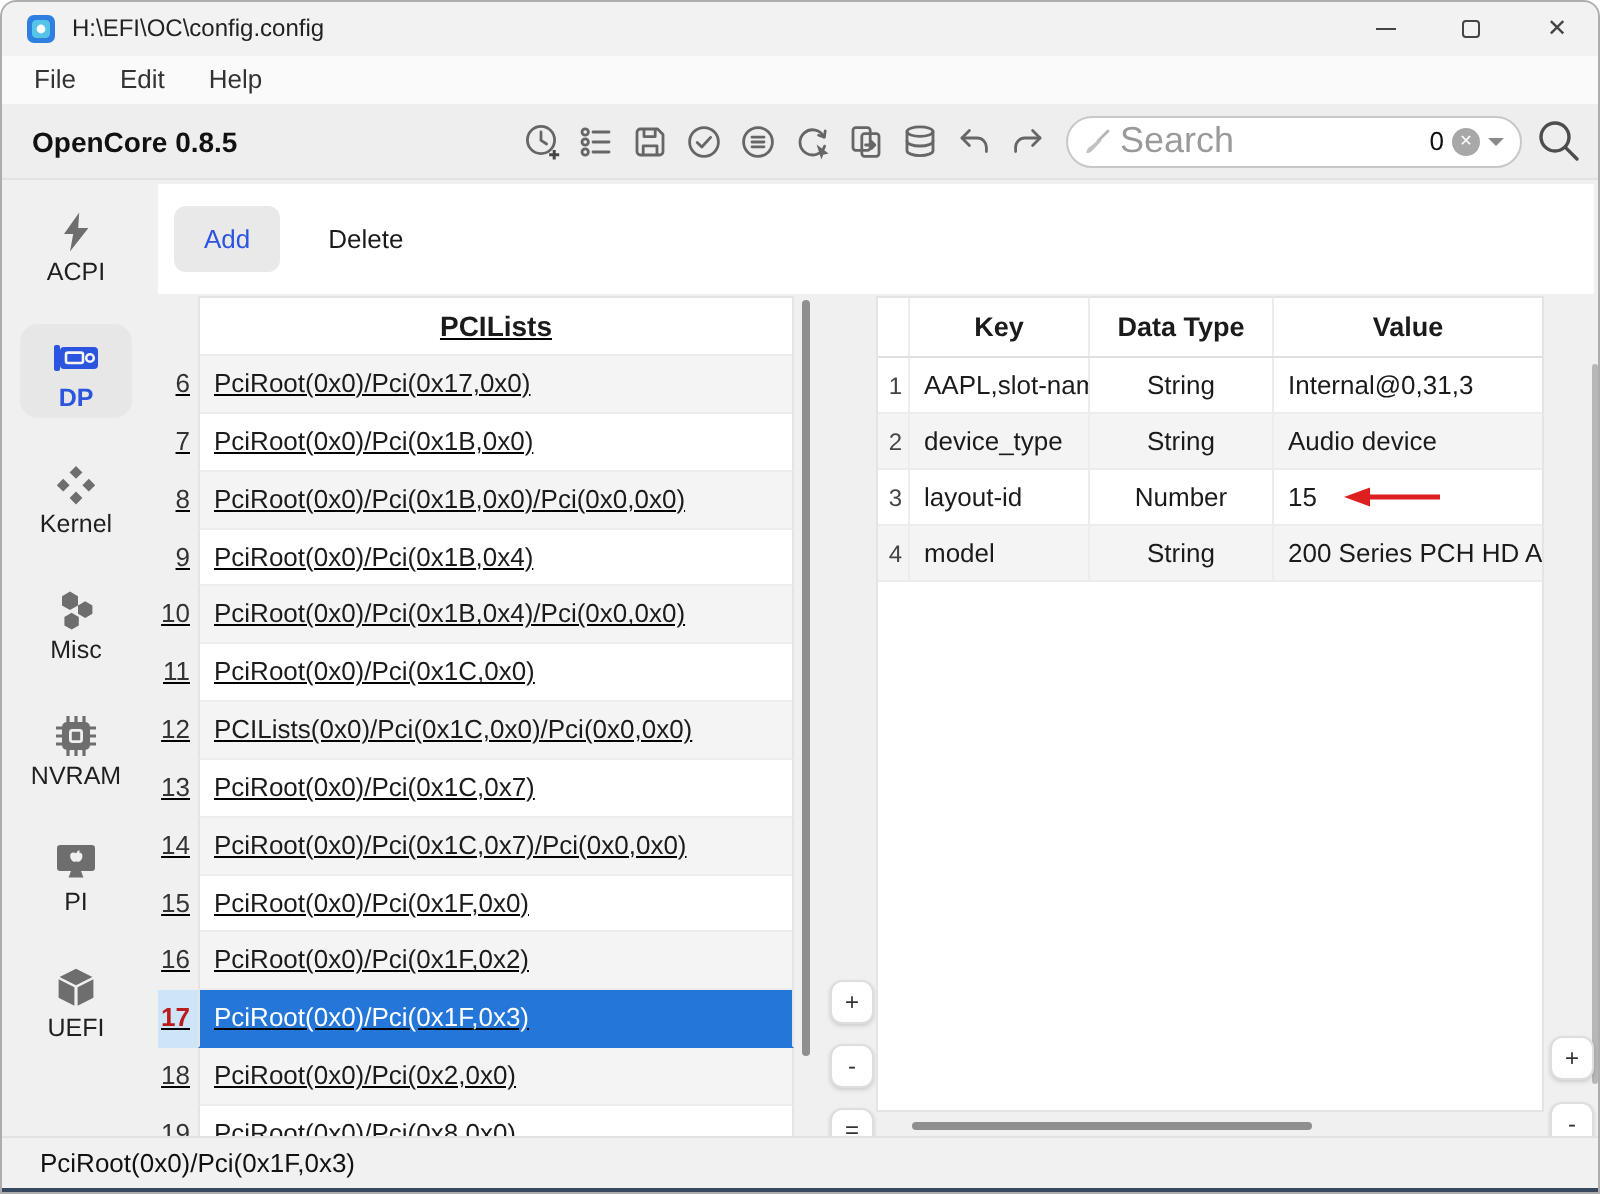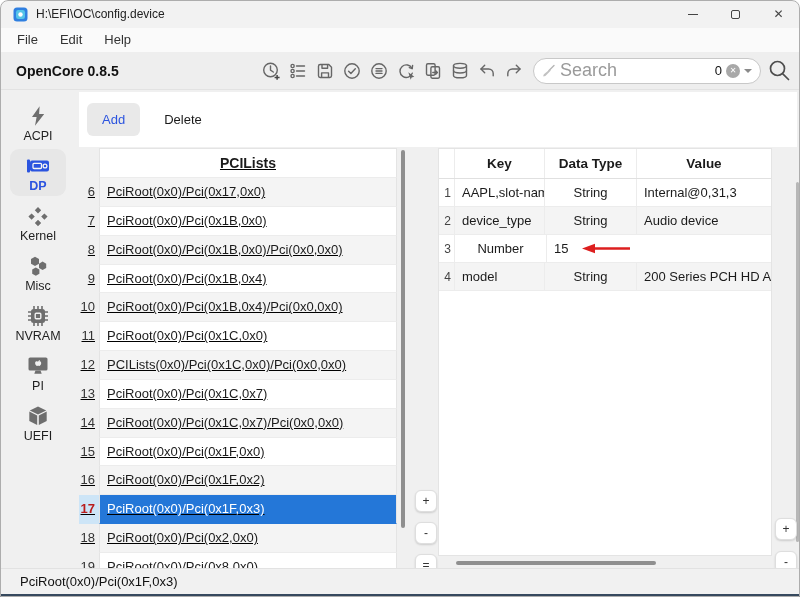--- a/index.html
+++ b/index.html
@@ -29,21 +29,21 @@
   .searchbox { display:flex; align-items:center; width:228px; height:26px; border:1px solid #c8c8c8; border-radius:13px; background:#fff; margin-left:7px; padding:0 8px; gap:4px; }
   .searchbox input { border:none; outline:none; flex:1; font-size:18px; color:#15803d; background:transparent; width:60px; font-family:"Liberation Sans",sans-serif; }
   .searchbox input::placeholder { color:#9a9a9a; }
   .search-count { font-size:13px; color:#111; }
   .clear-btn { width:14px; height:14px; border-radius:50%; background:#a8a8a8; color:#fff; font-size:8px; line-height:14px; text-align:center; border:none; padding:0; flex:none; }
   .caret { width:0; height:0; border-left:4px solid transparent; border-right:4px solid transparent; border-top:4px solid #8a8a8a; flex:none; }
   .mag-btn { background:none; border:none; margin:0 8px 0 6px; padding:0; display:flex; align-items:center; }
 
   
   .app-body { display:flex; height:478px; }
-  .sidebar { width:76px; background:#f0f0f0; display:flex; flex-direction:column; align-items:center; padding-top:9px; gap:3px; flex:none; }
+  .sidebar { width:76px; background:#f0f0f0; display:flex; flex-direction:column; align-items:center; padding-top:9px; gap:16px; flex:none; }
   .side-item { width:56px; border-radius:9px; display:flex; flex-direction:column; align-items:center; padding:5px 0 3px; color:#6e6e6e; }
   .side-item .side-label { font-size:12.5px; color:#1f1f1f; margin-top:1px; }
   .side-item.active { background:#e7e7e7; color:#2b54df; }
   .side-item.active .side-label { color:#2b54df; font-weight:bold; }
   .side-ic svg { display:block; }
 
   .content { position:relative; flex:1; background:#f0f0f0; overflow:hidden; }
   .actionbar { position:absolute; left:3px; top:2px; width:718px; height:55px; background:#fff; display:flex; align-items:center; }
   .btn-add { margin-left:8px; background:#e9e9e9; color:#2b54df; border:none; border-radius:6px; padding:9px 15px; font-size:13px; }
   .btn-delete { margin-left:18px; background:transparent; color:#1a1a1a; border:none; font-size:13px; padding:9px 6px; }
@@ -90,21 +90,21 @@
   <div class="frame"></div>
 
   <div class="titlebar">
     <span class="app-icon">
       <svg width="15" height="15" viewBox="0 0 15 15">
           <rect x="0.5" y="0.5" width="14" height="14" rx="3.5" fill="#2f7fe0"></rect>
           <rect x="3" y="3" width="9" height="9" rx="2.2" fill="#55c4e8"></rect>
           <circle cx="7.5" cy="7.5" r="2.2" fill="#ffffff"></circle>
         </svg>
     </span>
-    <span class="title-text">H:\EFI\OC\config.device</span>
+    <span class="title-text">H:\EFI\OC\config.config</span>
     <div class="win-controls">
       <button class="win-btn">
           <span class="glyph-min"></span>
         </button>
       <button class="win-btn">
           <span class="glyph-max"></span>
         </button>
       <button class="win-btn">
           <span class="glyph-close">✕</span>
         </button>
@@ -360,20 +360,21 @@
               </span>
             </div><div class="rrow even">
               <span class="rnum">2</span>
               <span class="rc key">device_type</span>
               <span class="rc type">String</span>
               <span class="rc value">
                 <span>Audio device</span>
               </span>
             </div><div class="rrow">
               <span class="rnum">3</span>
+              <span class="rc key">layout-id</span>
               <span class="rc type">Number</span>
               <span class="rc value">
                 <span>15</span>
                 <svg class="red-arrow" width="52" height="11" viewBox="0 0 52 11">
                   <path d="M50 5.5H13" stroke="#dd1f1f" stroke-width="2.6"></path>
                   <path d="M15 .7 2 5.5l13 4.8z" fill="#dd1f1f"></path>
                 </svg>
               </span>
             </div><div class="rrow even">
               <span class="rnum">4</span>

